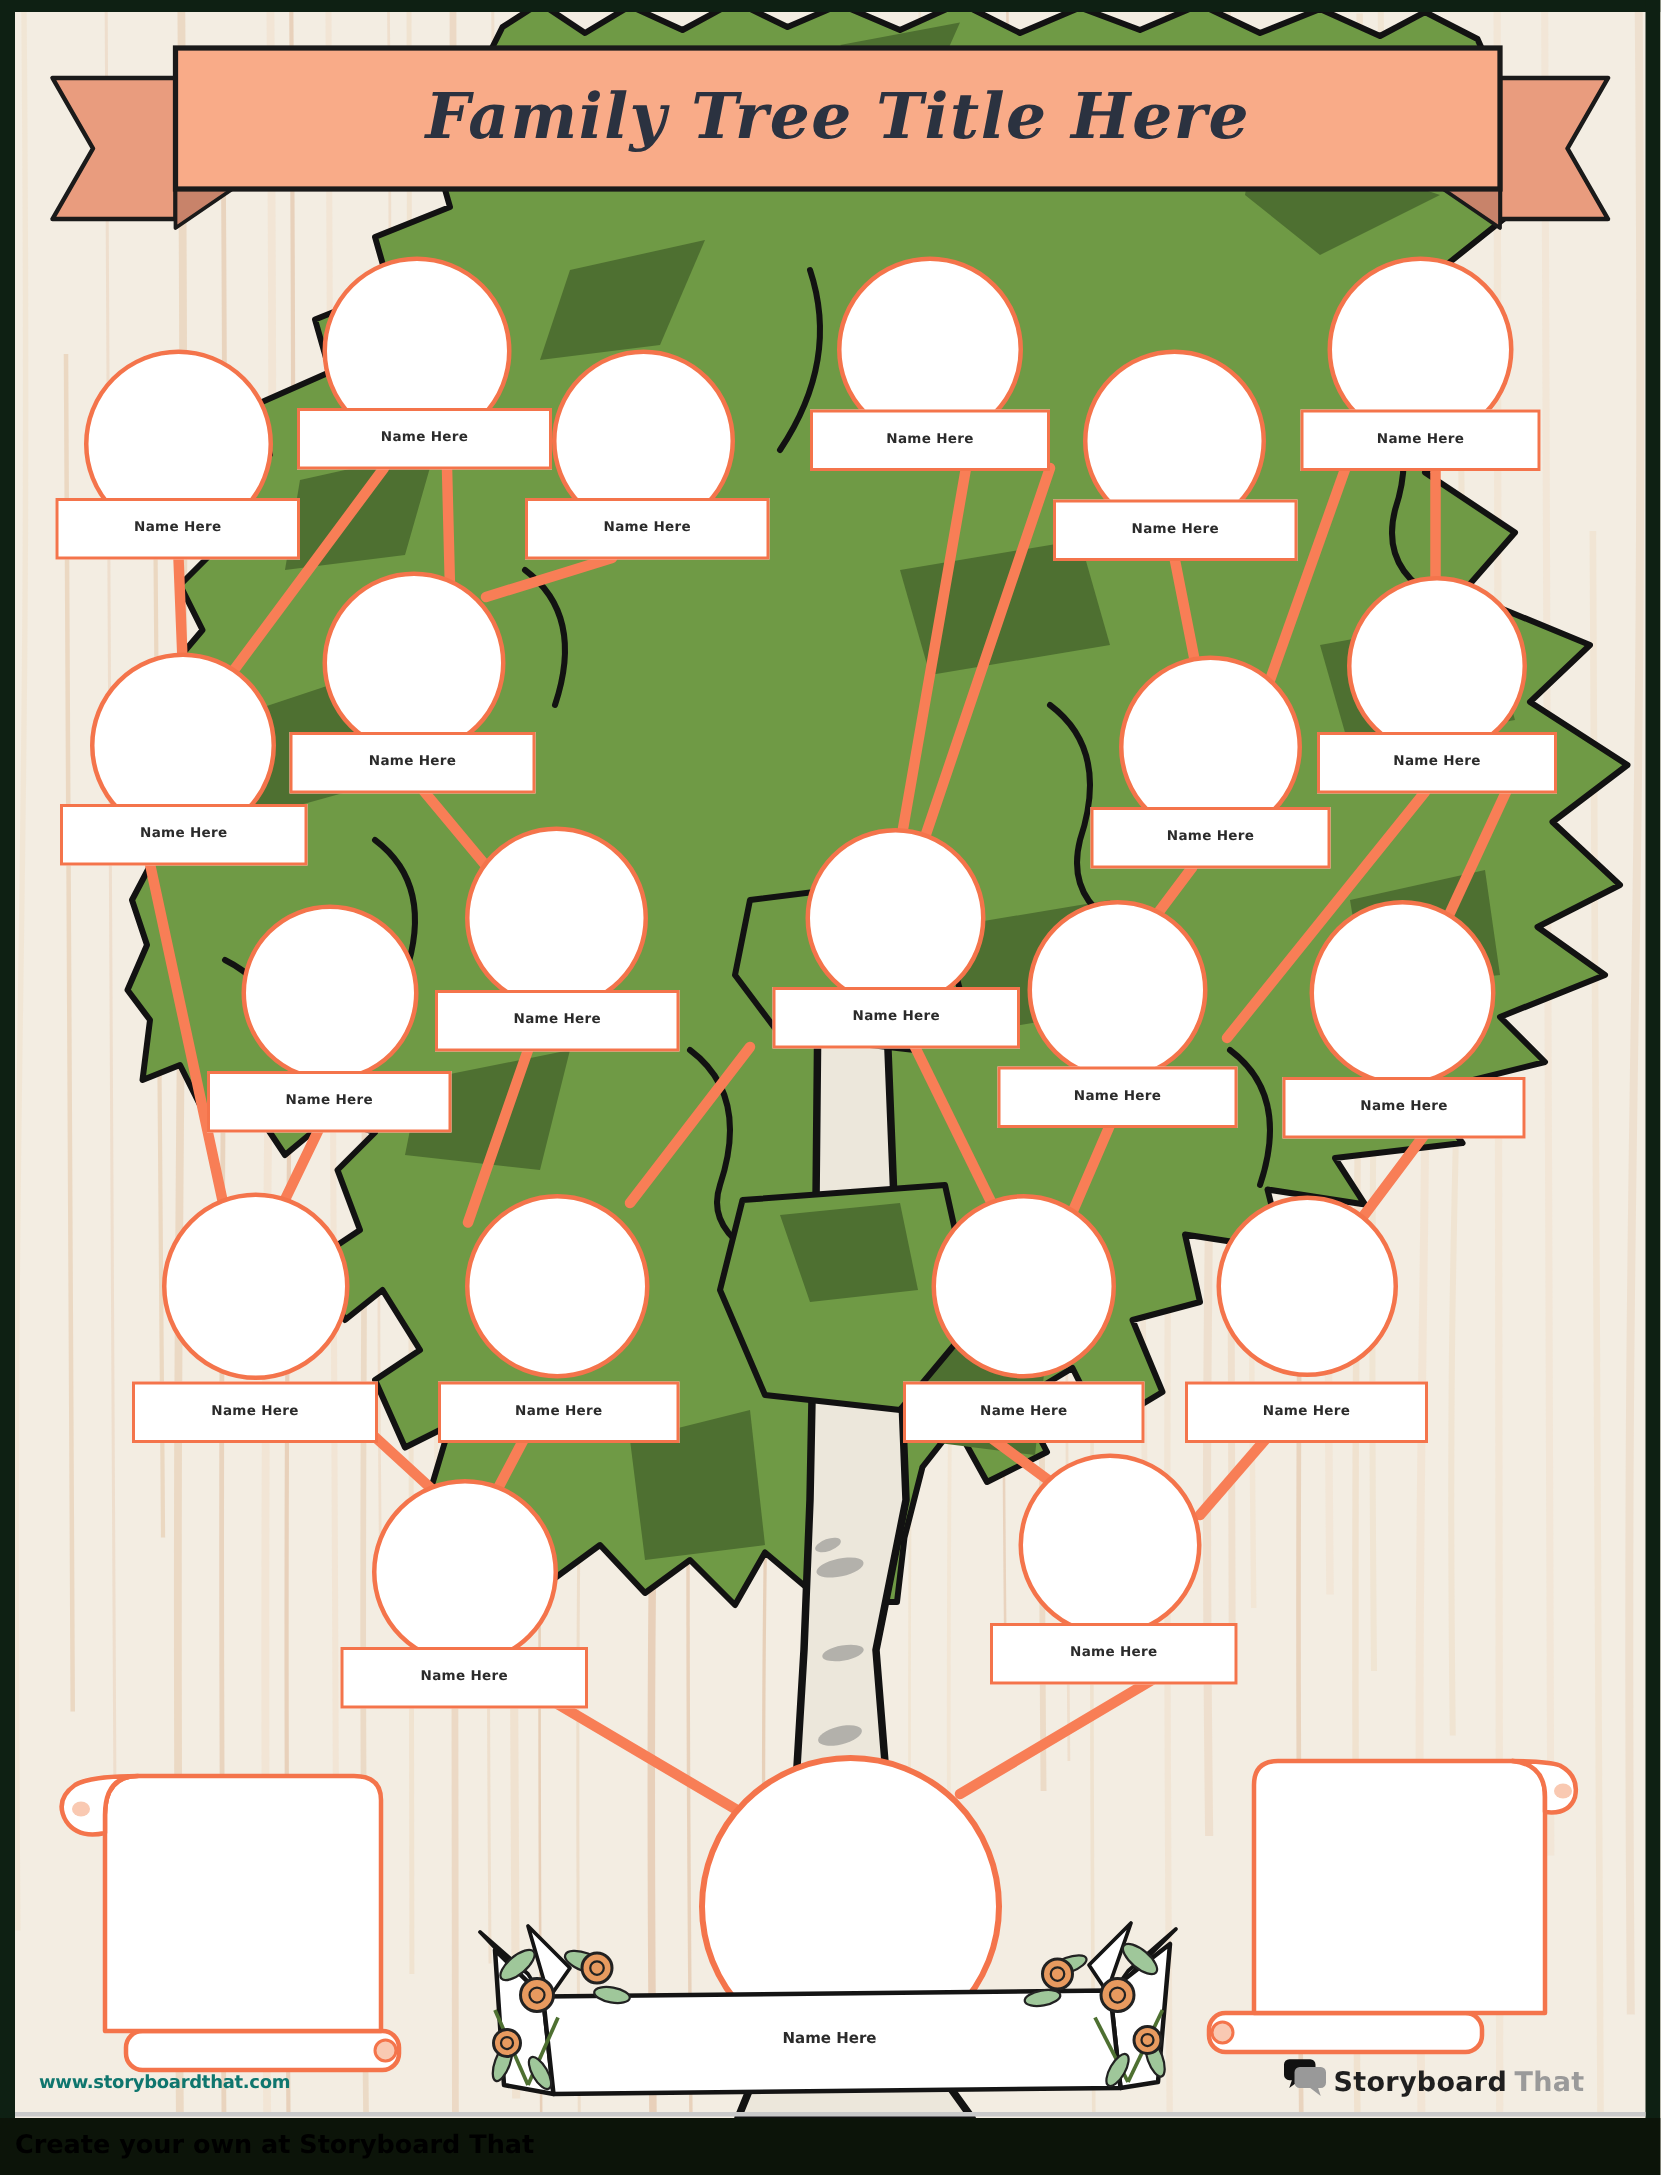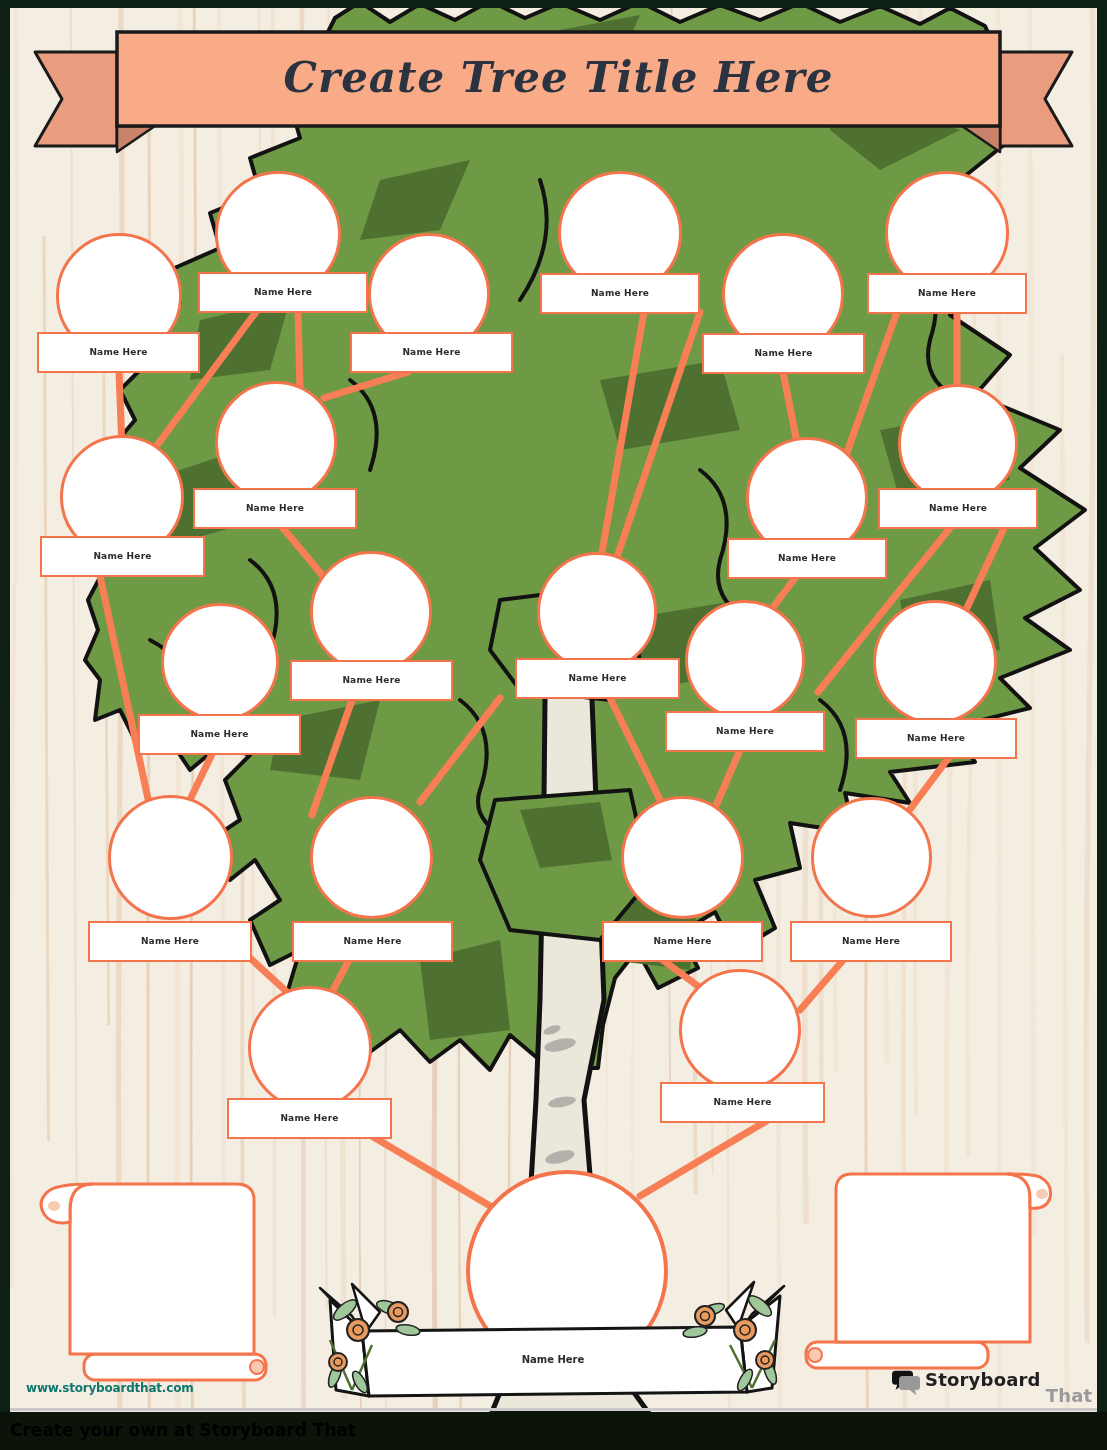--- a/index.html
+++ b/index.html
@@ -37,22 +37,22 @@
   #root-name-text{
     position:absolute;left:453px;top:1346px;width:200px;height:28px;
     z-index:30;text-align:center;line-height:28px;
     font-weight:bold;font-size:10px;color:#2B2B2B;
   }
   #website-text{
     position:absolute;left:26px;top:1381px;z-index:30;
     font-weight:bold;font-size:12px;color:#0f766e;letter-spacing:-.2px;
   }
   #logo{
-    position:absolute;left:892px;top:1369px;height:30px;z-index:30;
-    display:flex;align-items:flex-start;gap:5px;
+    position:absolute;left:856px;top:1369px;height:30px;z-index:30;
+    display:flex;align-items:flex-end;gap:5px;
   }
   #logo .t1{font-weight:bold;font-size:18px;color:#1F1F1F;letter-spacing:.2px;}
   #logo .t2{font-weight:bold;font-size:18px;color:#9A9A9A;letter-spacing:.2px;margin-top:16px;}
   #footer-bar{
     position:absolute;left:0;top:1412px;width:1107px;height:38px;
     background:#0C1409;z-index:40;
   }
   #footer-bar .tagline{
     position:absolute;left:10px;top:0;height:38px;line-height:36px;
     font-weight:bold;font-size:17px;color:#000000;
@@ -343,21 +343,21 @@
     </g>
   </g>
 
   <g fill="#0E2013">
     <rect x="0" y="0" width="1107" height="8"></rect>
     <rect x="0" y="0" width="10" height="1412"></rect>
     <rect x="1097" y="0" width="10" height="1412"></rect>
   </g>
 </svg>
 
-<div id="title-banner-text">Create Tree Title Here</div>
+<div id="title-banner-text">Family Tree Title Here</div>
 
 <div id="root-name-text">Name Here</div>
 
 <div id="website-text">www.storyboardthat.com</div>
 
 <div id="logo">
   <svg width="28" height="28" viewBox="0 0 32 32">
     <path fill="#111" d="M4,2 h16 a4,4 0 0 1 4,4 v8 a4,4 0 0 1 -4,4 h-8 l-8,6 l2,-6 h-2 a4,4 0 0 1 -4,-4 v-8 a4,4 0 0 1 4,-4 Z"></path>
     <path fill="#999" d="M12,8 h16 a4,4 0 0 1 4,4 v8 a4,4 0 0 1 -4,4 h-2 l2,6 l-8,-6 h-8 a4,4 0 0 1 -4,-4 v-8 a4,4 0 0 1 4,-4 Z"></path>
   </svg>

